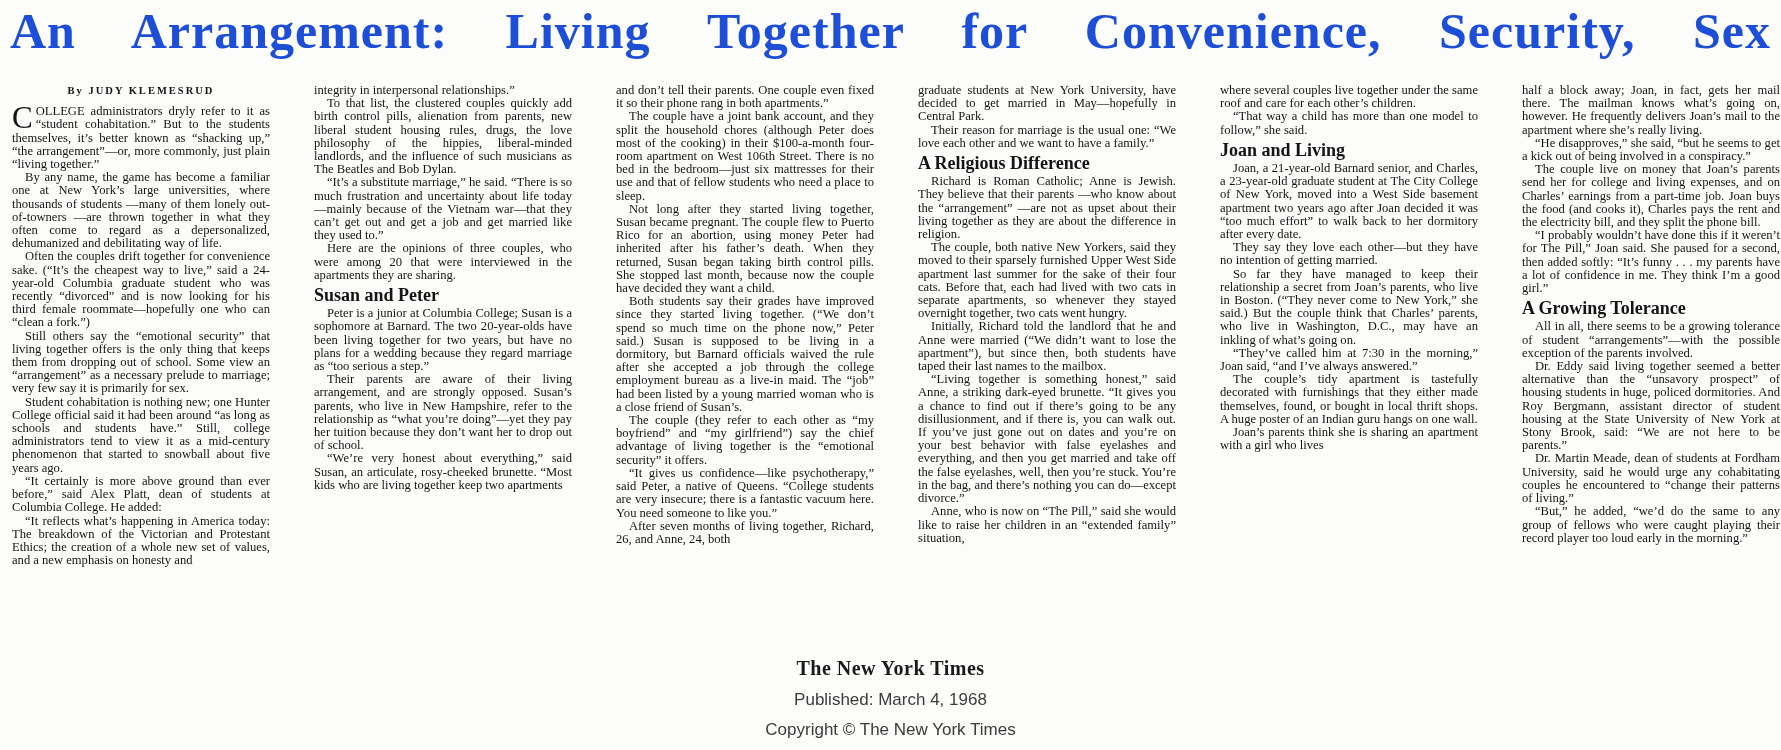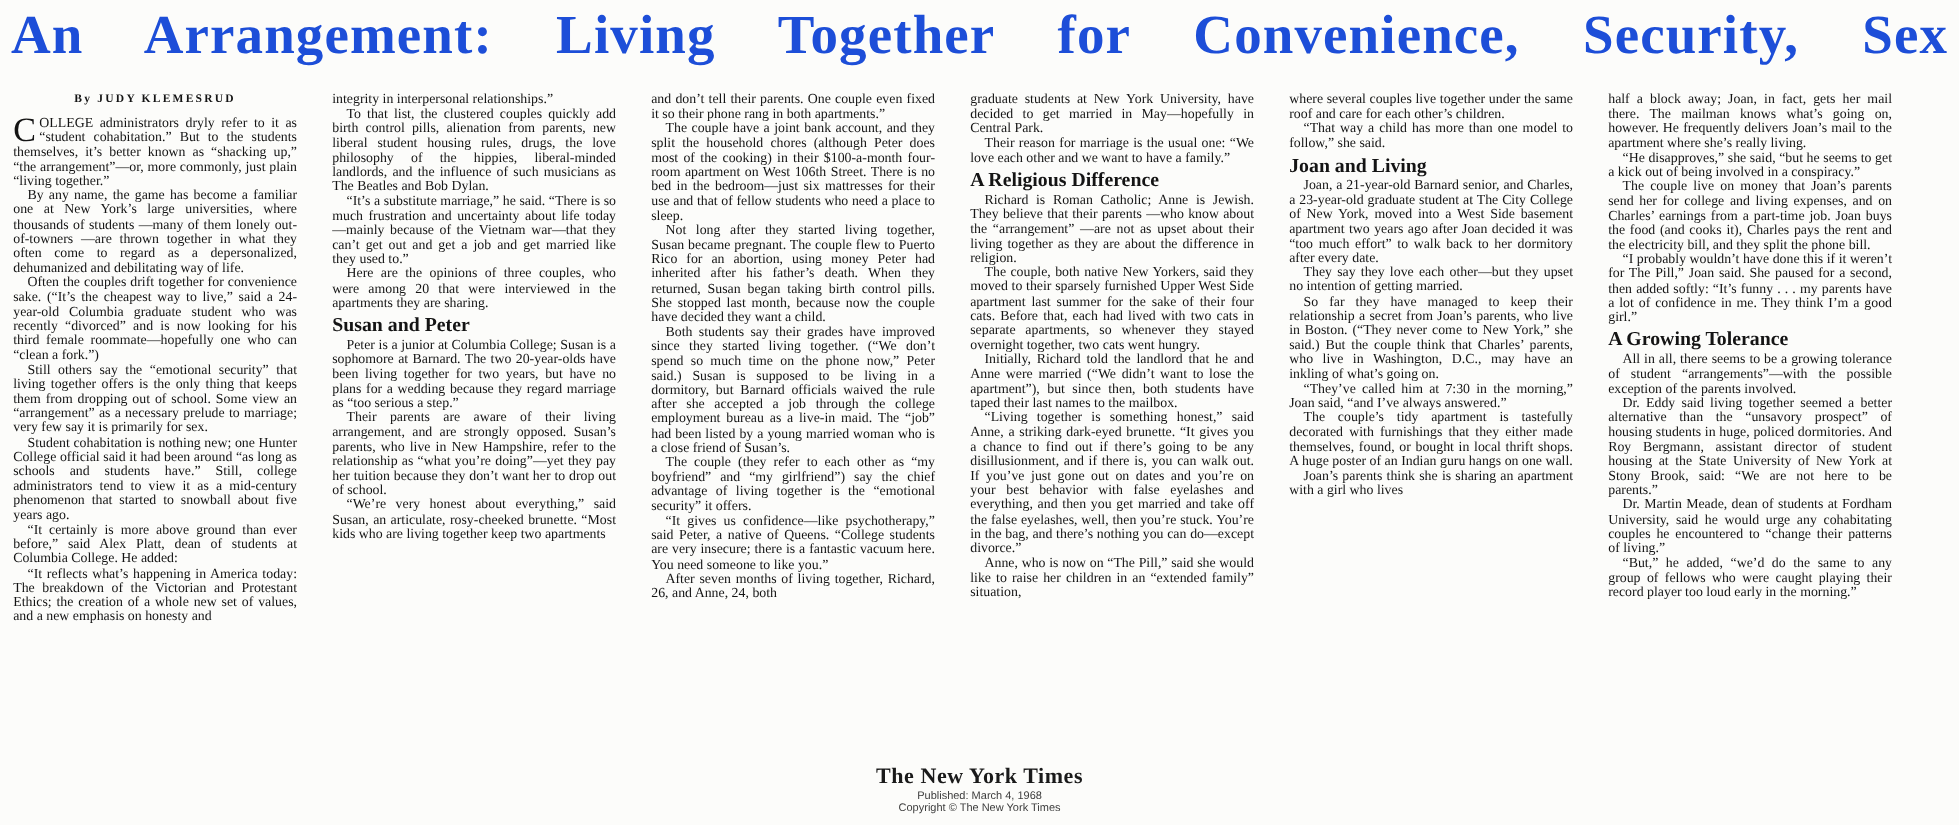--- a/index.html
+++ b/index.html
@@ -16,21 +16,21 @@
     font-size:50px;
     font-weight:bold;
     letter-spacing:1px;
     white-space:nowrap;
     text-align:justify;
     text-align-last:justify;
     color:#1d4ed8;
   }
   .columns {
     display:flex;
-    gap:32px;
+    gap:44px;
     padding:0 12px;
     margin-top:24px;
     height:604px;
     overflow:hidden;
   }
   .column {
     width:258px;
     flex:0 0 258px;
     font-size:12.6px;
     line-height:13.2px;
@@ -68,23 +68,23 @@
   }
   .nyt-logo {
     font-family:"Liberation Serif","DejaVu Serif",serif;
     font-weight:bold;
     font-size:20px;
     letter-spacing:0.5px;
     color:#1a1a1a;
   }
   .footer-line {
     font-family:"Liberation Sans","DejaVu Sans",sans-serif;
-    font-size:10px;
+    font-size:17px;
     color:#3c3c3c;
-    margin-top:0;
+    margin-top:10px;
   }
 </style>
 </head>
 <body>
 
 <h1 class="headline">An Arrangement: Living Together for Convenience, Security, Sex</h1>
 
 <div class="columns">
     <div class="column">
       <p class="byline">By JUDY KLEMESRUD</p>
@@ -123,21 +123,21 @@
       <p class="para">The couple, both native New Yorkers, said they moved to their sparsely furnished Upper West Side apartment last summer for the sake of their four cats. Before that, each had lived with two cats in separate apartments, so whenever they stayed overnight together, two cats went hungry.</p>
       <p class="para">Initially, Richard told the landlord that he and Anne were married (“We didn’t want to lose the apartment”), but since then, both students have taped their last names to the mailbox.</p>
       <p class="para">“Living together is something honest,” said Anne, a striking dark-eyed brunette. “It gives you a chance to find out if there’s going to be any disillusionment, and if there is, you can walk out. If you’ve just gone out on dates and you’re on your best behavior with false eyelashes and everything, and then you get married and take off the false eyelashes, well, then you’re stuck. You’re in the bag, and there’s nothing you can do—except divorce.”</p>
       <p class="para">Anne, who is now on “The Pill,” said she would like to raise her children in an “extended family” situation,</p>
     </div>
     <div class="column">
       <p class="cont">where several couples live together under the same roof and care for each other’s children.</p>
       <p class="para">“That way a child has more than one model to follow,” she said.</p>
       <h3 class="subhead">Joan and Living</h3>
       <p class="para">Joan, a 21-year-old Barnard senior, and Charles, a 23-year-old graduate student at The City College of New York, moved into a West Side basement apartment two years ago after Joan decided it was “too much effort” to walk back to her dormitory after every date.</p>
-      <p class="para">They say they love each other—but they upset no intention of getting married.</p>
+      <p class="para">They say they love each other—but they have no intention of getting married.</p>
       <p class="para">So far they have managed to keep their relationship a secret from Joan’s parents, who live in Boston. (“They never come to New York,” she said.) But the couple think that Charles’ parents, who live in Washington, D.C., may have an inkling of what’s going on.</p>
       <p class="para">“They’ve called him at 7:30 in the morning,” Joan said, “and I’ve always answered.”</p>
       <p class="para">The couple’s tidy apartment is tastefully decorated with furnishings that they either made themselves, found, or bought in local thrift shops. A huge poster of an Indian guru hangs on one wall.</p>
       <p class="para">Joan’s parents think she is sharing an apartment with a girl who lives</p>
     </div>
     <div class="column">
       <p class="cont">half a block away; Joan, in fact, gets her mail there. The mailman knows what’s going on, however. He frequently delivers Joan’s mail to the apartment where she’s really living.</p>
       <p class="para">“He disapproves,” she said, “but he seems to get a kick out of being involved in a conspiracy.”</p>
       <p class="para">The couple live on money that Joan’s parents send her for college and living expenses, and on Charles’ earnings from a part-time job. Joan buys the food (and cooks it), Charles pays the rent and the electricity bill, and they split the phone bill.</p>
       <p class="para">“I probably wouldn’t have done this if it weren’t for The Pill,” Joan said. She paused for a second, then added softly: “It’s funny . . . my parents have a lot of confidence in me. They think I’m a good girl.”</p>

